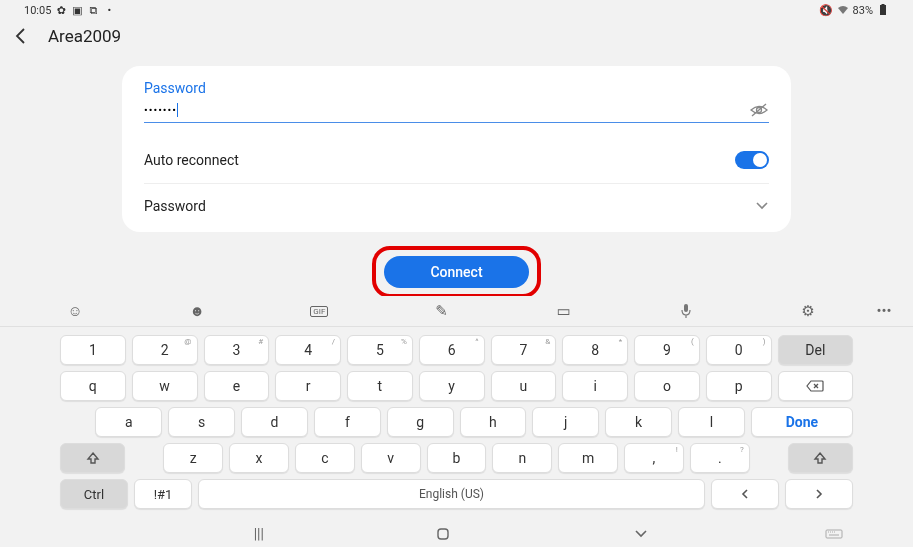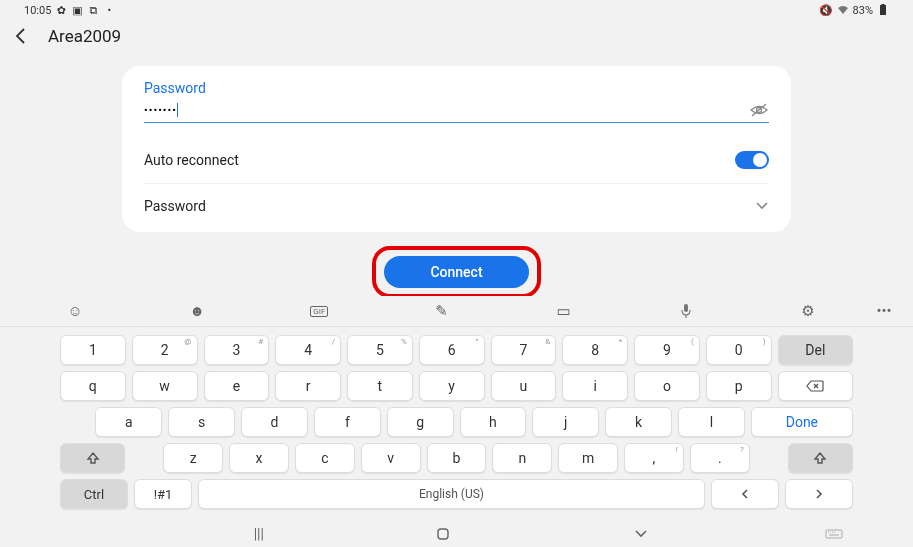--- a/index.html
+++ b/index.html
@@ -36,21 +36,21 @@
 .keyboard { position:absolute; bottom:0; left:0; right:0; background:#f2f2f2; }
 .kb-toolbar { display:flex; align-items:center; padding:6px 14px; gap:0; border-bottom:1px solid #e0e0e0; }
 .kb-tool { flex:1; display:flex; justify-content:center; color:#666; font-size:15px; cursor:pointer; }
 .kb-rows { padding:8px 60px 6px 60px; }
 .kb-row { display:flex; gap:6px; margin-bottom:6px; justify-content:center; }
 .key { background:#fff; border:1px solid #ddd; border-radius:6px; height:30px; display:flex; align-items:center; justify-content:center; font-size:14px; color:#333; cursor:pointer; position:relative; box-shadow:0 1px 1px rgba(0,0,0,0.08); }
 .key.num { width:68px; }
 .key.letter { width:68px; }
 .key.wide { width:78px; }
 .key.del { width:78px; background:#d8d8d8;text-align:center; }
-.key.done { width:104px; color:#1a73e8; font-weight:400; }
+.key.done { width:104px; color:#1a73e8; font-weight:700; }
 .key.shift { width:74px; background:#d8d8d8; }
 .key.ctrl { width:68px; background:#d8d8d8; font-size:13px; }
 .key.sym { width:58px; background:#fff; font-size:13px; }
 .key.space { flex:1; font-size:12px; color:#555; }
 .key.arrow { width:68px; }
 .key .sup { position:absolute; top:1px; right:5px; font-size:8px; color:#999; }
 
 
 .nav-bar { display:flex; justify-content:space-around; align-items:center; height:26px; padding:0 160px; }
 .nav-item { color:#666; font-size:14px; cursor:pointer; width:40px; text-align:center; }

